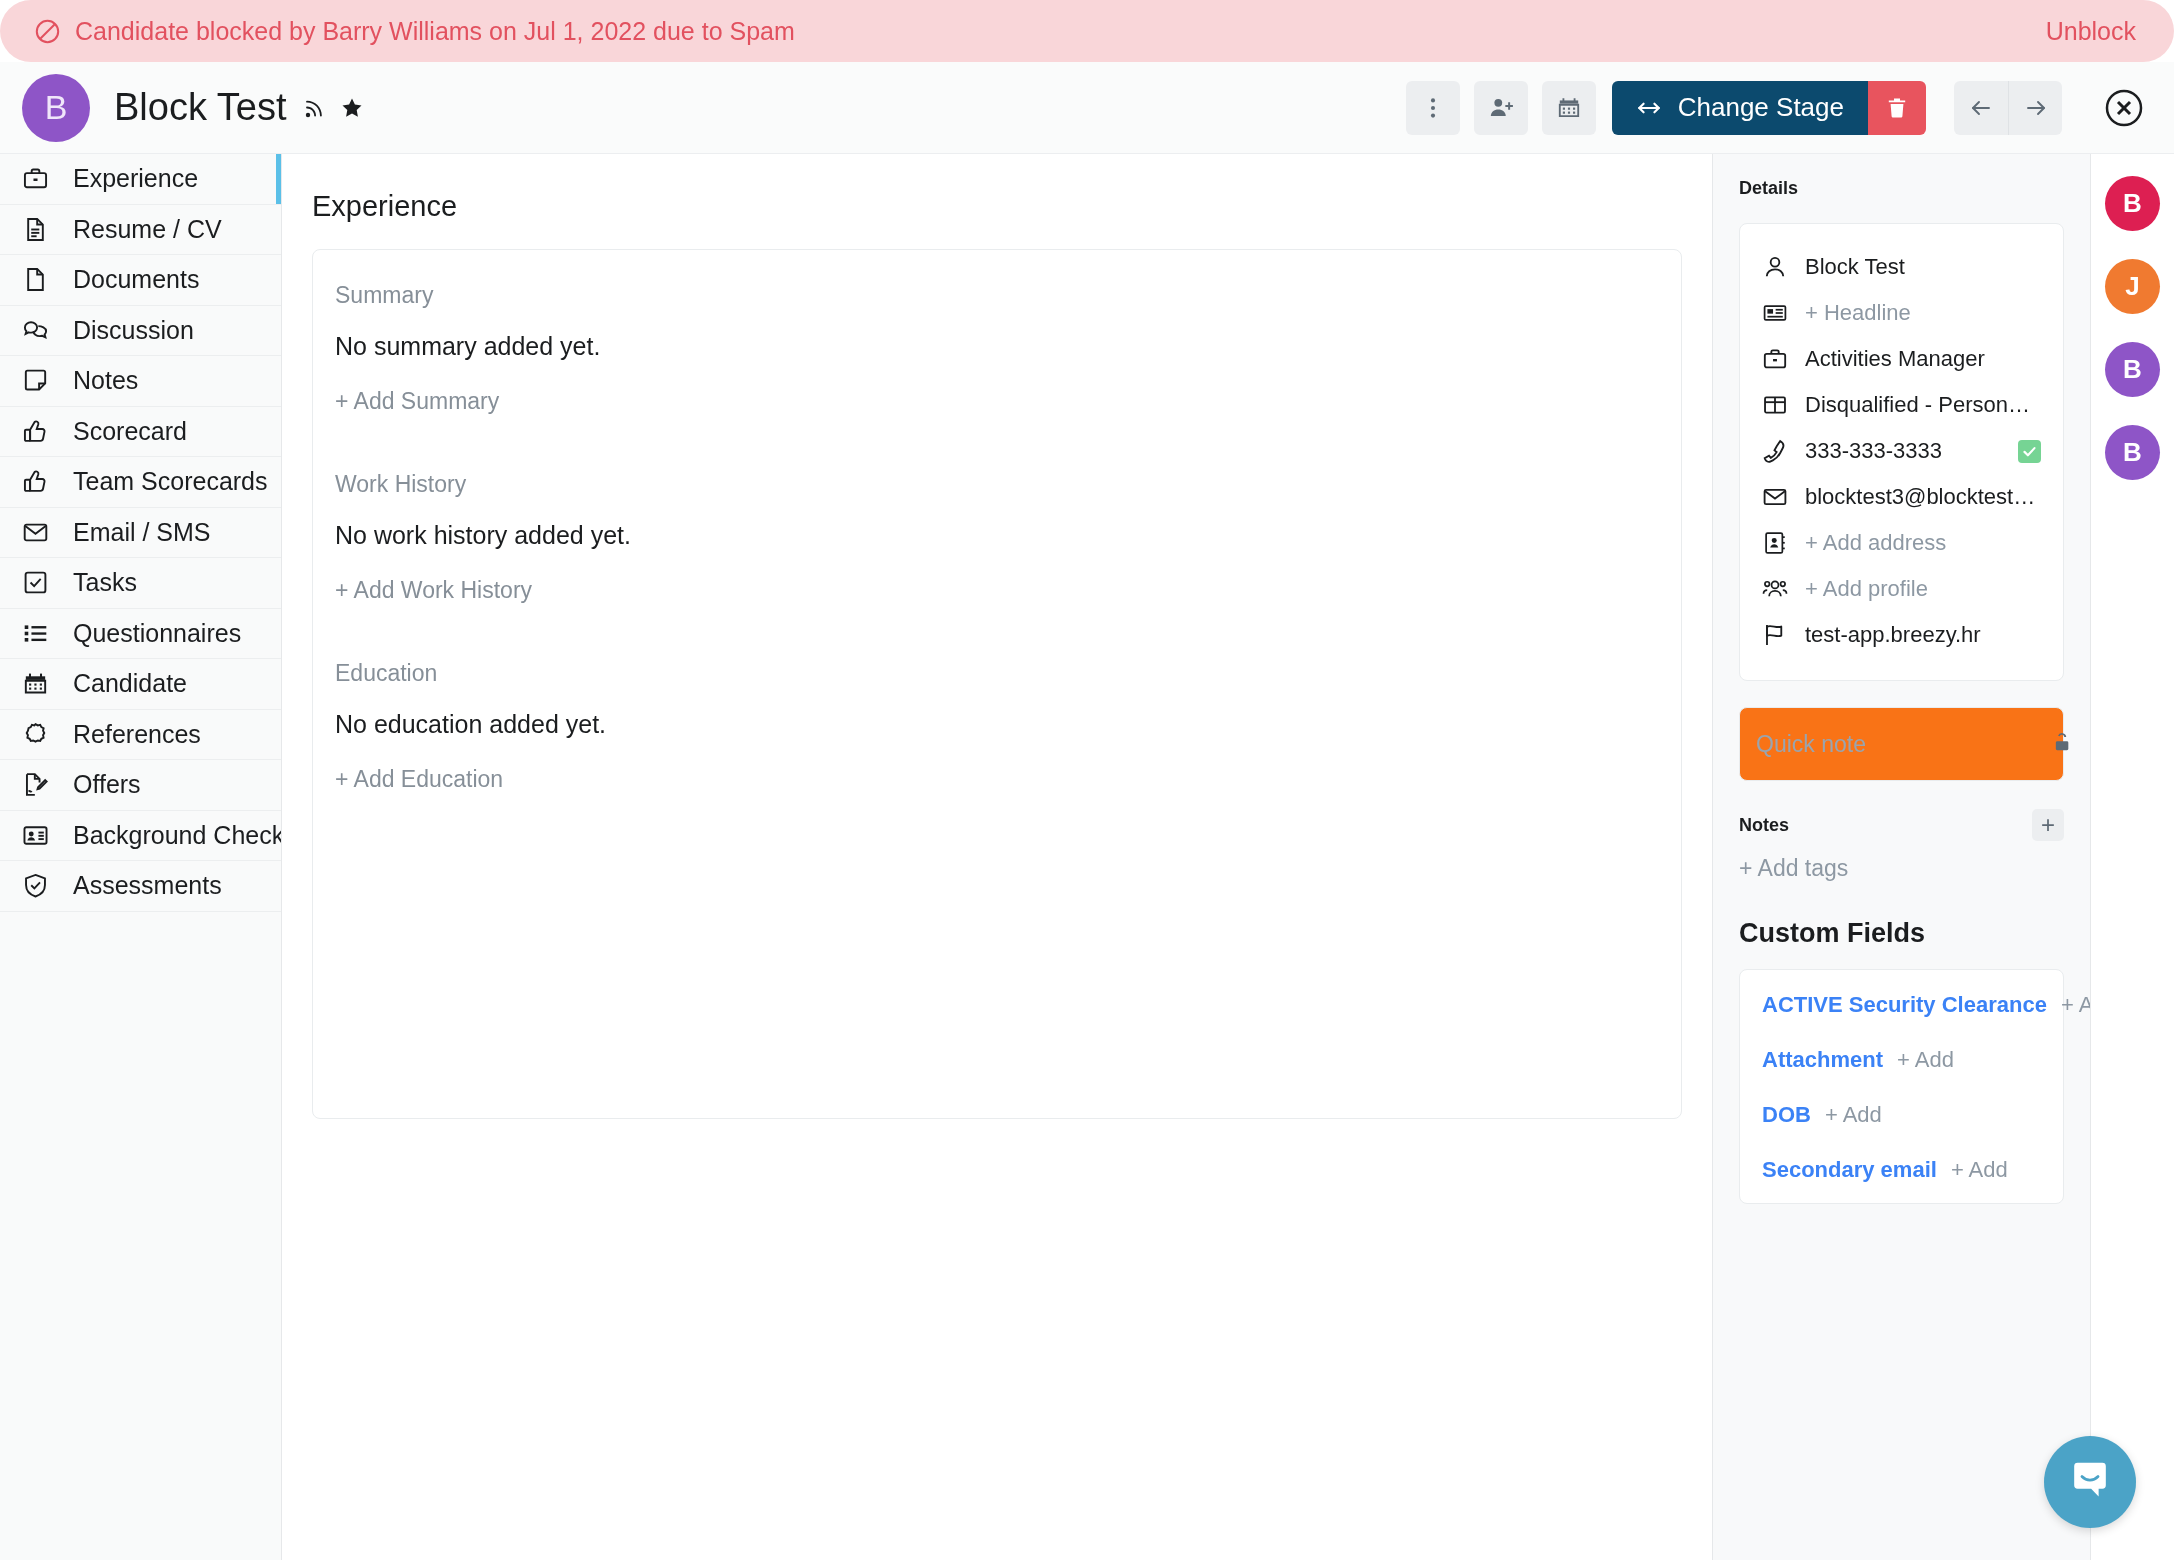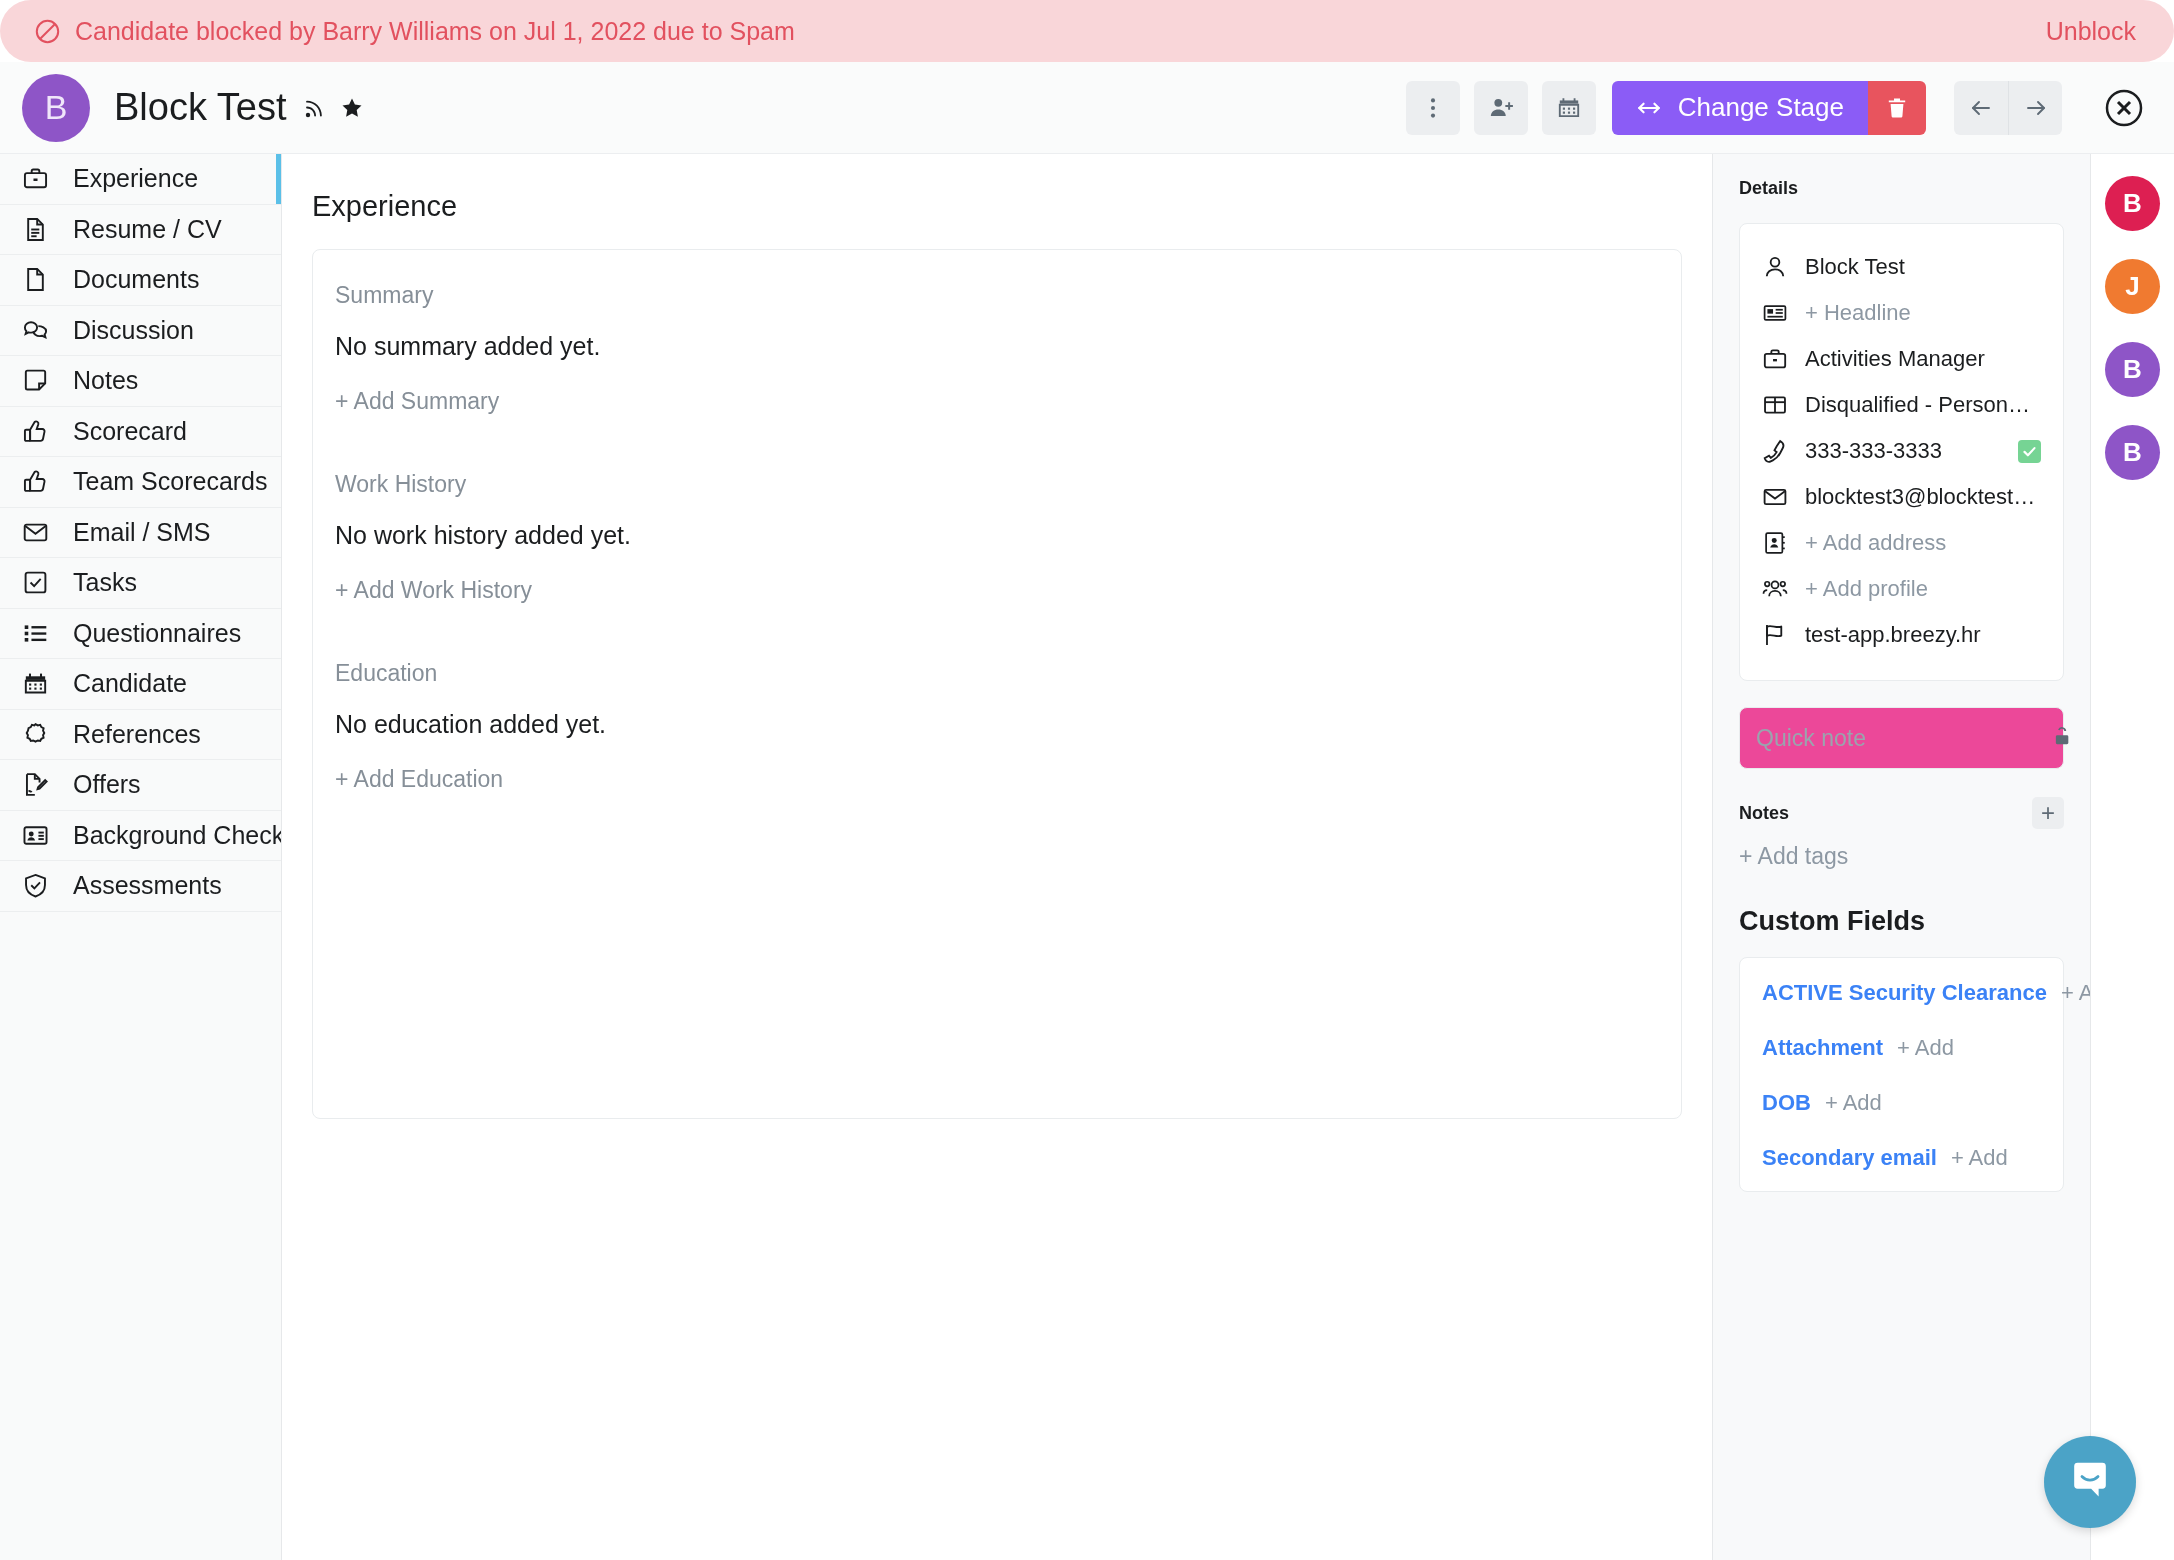--- a/index.html
+++ b/index.html
@@ -51,21 +51,21 @@
   .header-spacer { flex: 1; }
   .hbtns { display: flex; align-items: center; gap: 14px; }
   .sqbtn {
     width: 54px; height: 54px; border-radius: 6px; background: #eceef0;
     display: flex; align-items: center; justify-content: center;
     border: none; cursor: pointer; color: #5e6a75;
   }
   .sqbtn svg { width: 26px; height: 26px; display: block; }
   .stage-group { display: flex; align-items: stretch; border-radius: 6px; overflow: hidden; margin-left: 2px; }
   .stage-btn {
-    background: #8b5cf6; color: #fff; border: none; cursor: pointer;
+    background: #0c4a6e; color: #fff; border: none; cursor: pointer;
     font-size: 26px; padding: 0 24px; height: 54px;
     display: flex; align-items: center; gap: 16px; white-space: nowrap;
   }
   .trash-btn {
     background: #e8545e; border: none; cursor: pointer; width: 58px; height: 54px;
     display: flex; align-items: center; justify-content: center; color: #fff;
   }
   .trash-btn svg { width: 24px; height: 26px; }
   .navpair { display: flex; border-radius: 6px; overflow: hidden; margin-left: 14px; }
   .navbtn {
@@ -123,22 +123,22 @@
   .drow .dicon { width: 26px; height: 26px; flex: none; color: #1b1d1f; display: block; }
   .dtext { font-size: 22px; color: #1b1d1f; white-space: nowrap; overflow: hidden; text-overflow: ellipsis; }
   .dtext.muted { color: #8d98a3; }
   .verified {
     margin-left: auto; width: 23px; height: 23px; border-radius: 4px;
     background: #76d494; display: flex; align-items: center; justify-content: center; flex: none;
   }
   .verified svg { width: 15px; height: 15px; color: #fff; }
 
   .quicknote {
-    margin-top: 26px; background: #ec4899; border: 1px solid #e9ecee; border-radius: 8px;
-    height: 62px; display: flex; align-items: center; padding: 0 18px 0 16px;
+    margin-top: 26px; background: #f97316; border: 1px solid #e9ecee; border-radius: 8px;
+    height: 74px; display: flex; align-items: center; padding: 0 18px 0 16px;
   }
   .quicknote input {
     flex: 1; border: none; outline: none; font-size: 23px; color: #1b1d1f;
     font-family: "Liberation Sans", sans-serif; background: transparent;
   }
   .quicknote input::placeholder { color: #9aa4ae; }
   .lock-icon { width: 22px; height: 24px; color: #5e6a75; display: block; flex: none; }
 
   .tags-head { display: flex; align-items: center; margin-top: 28px; }
   .tags-head h3 { margin: 0; }

